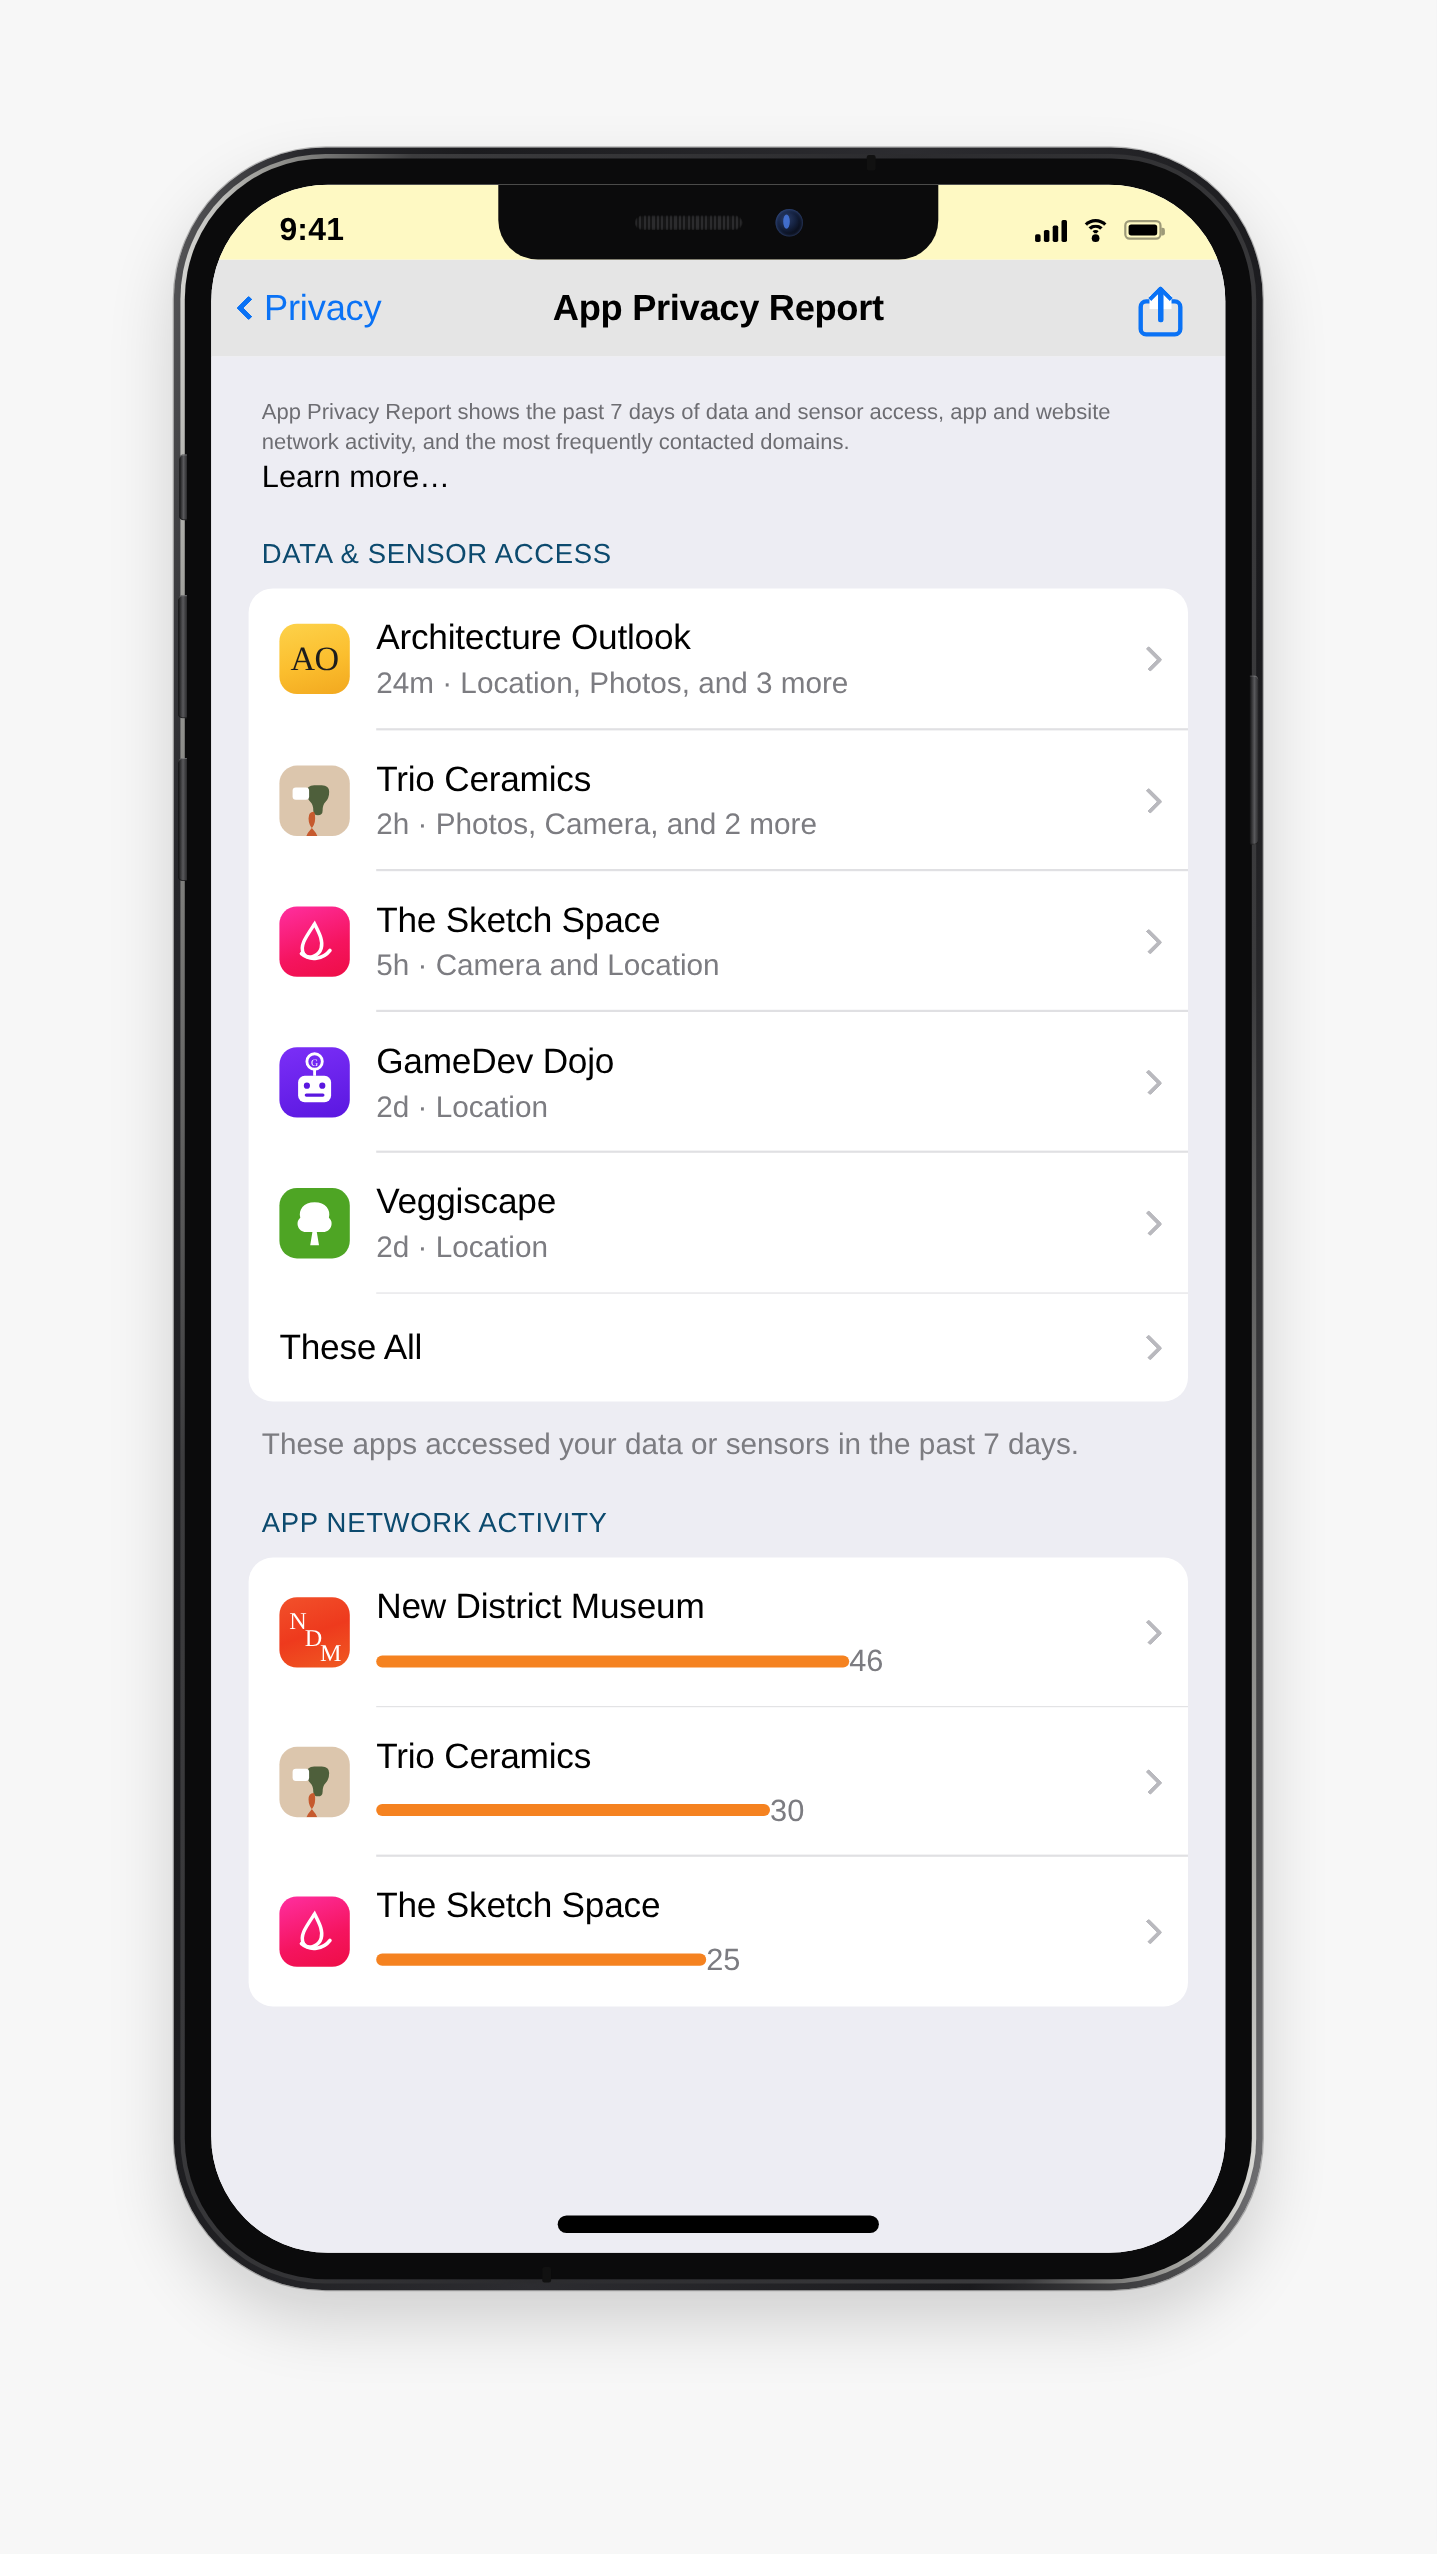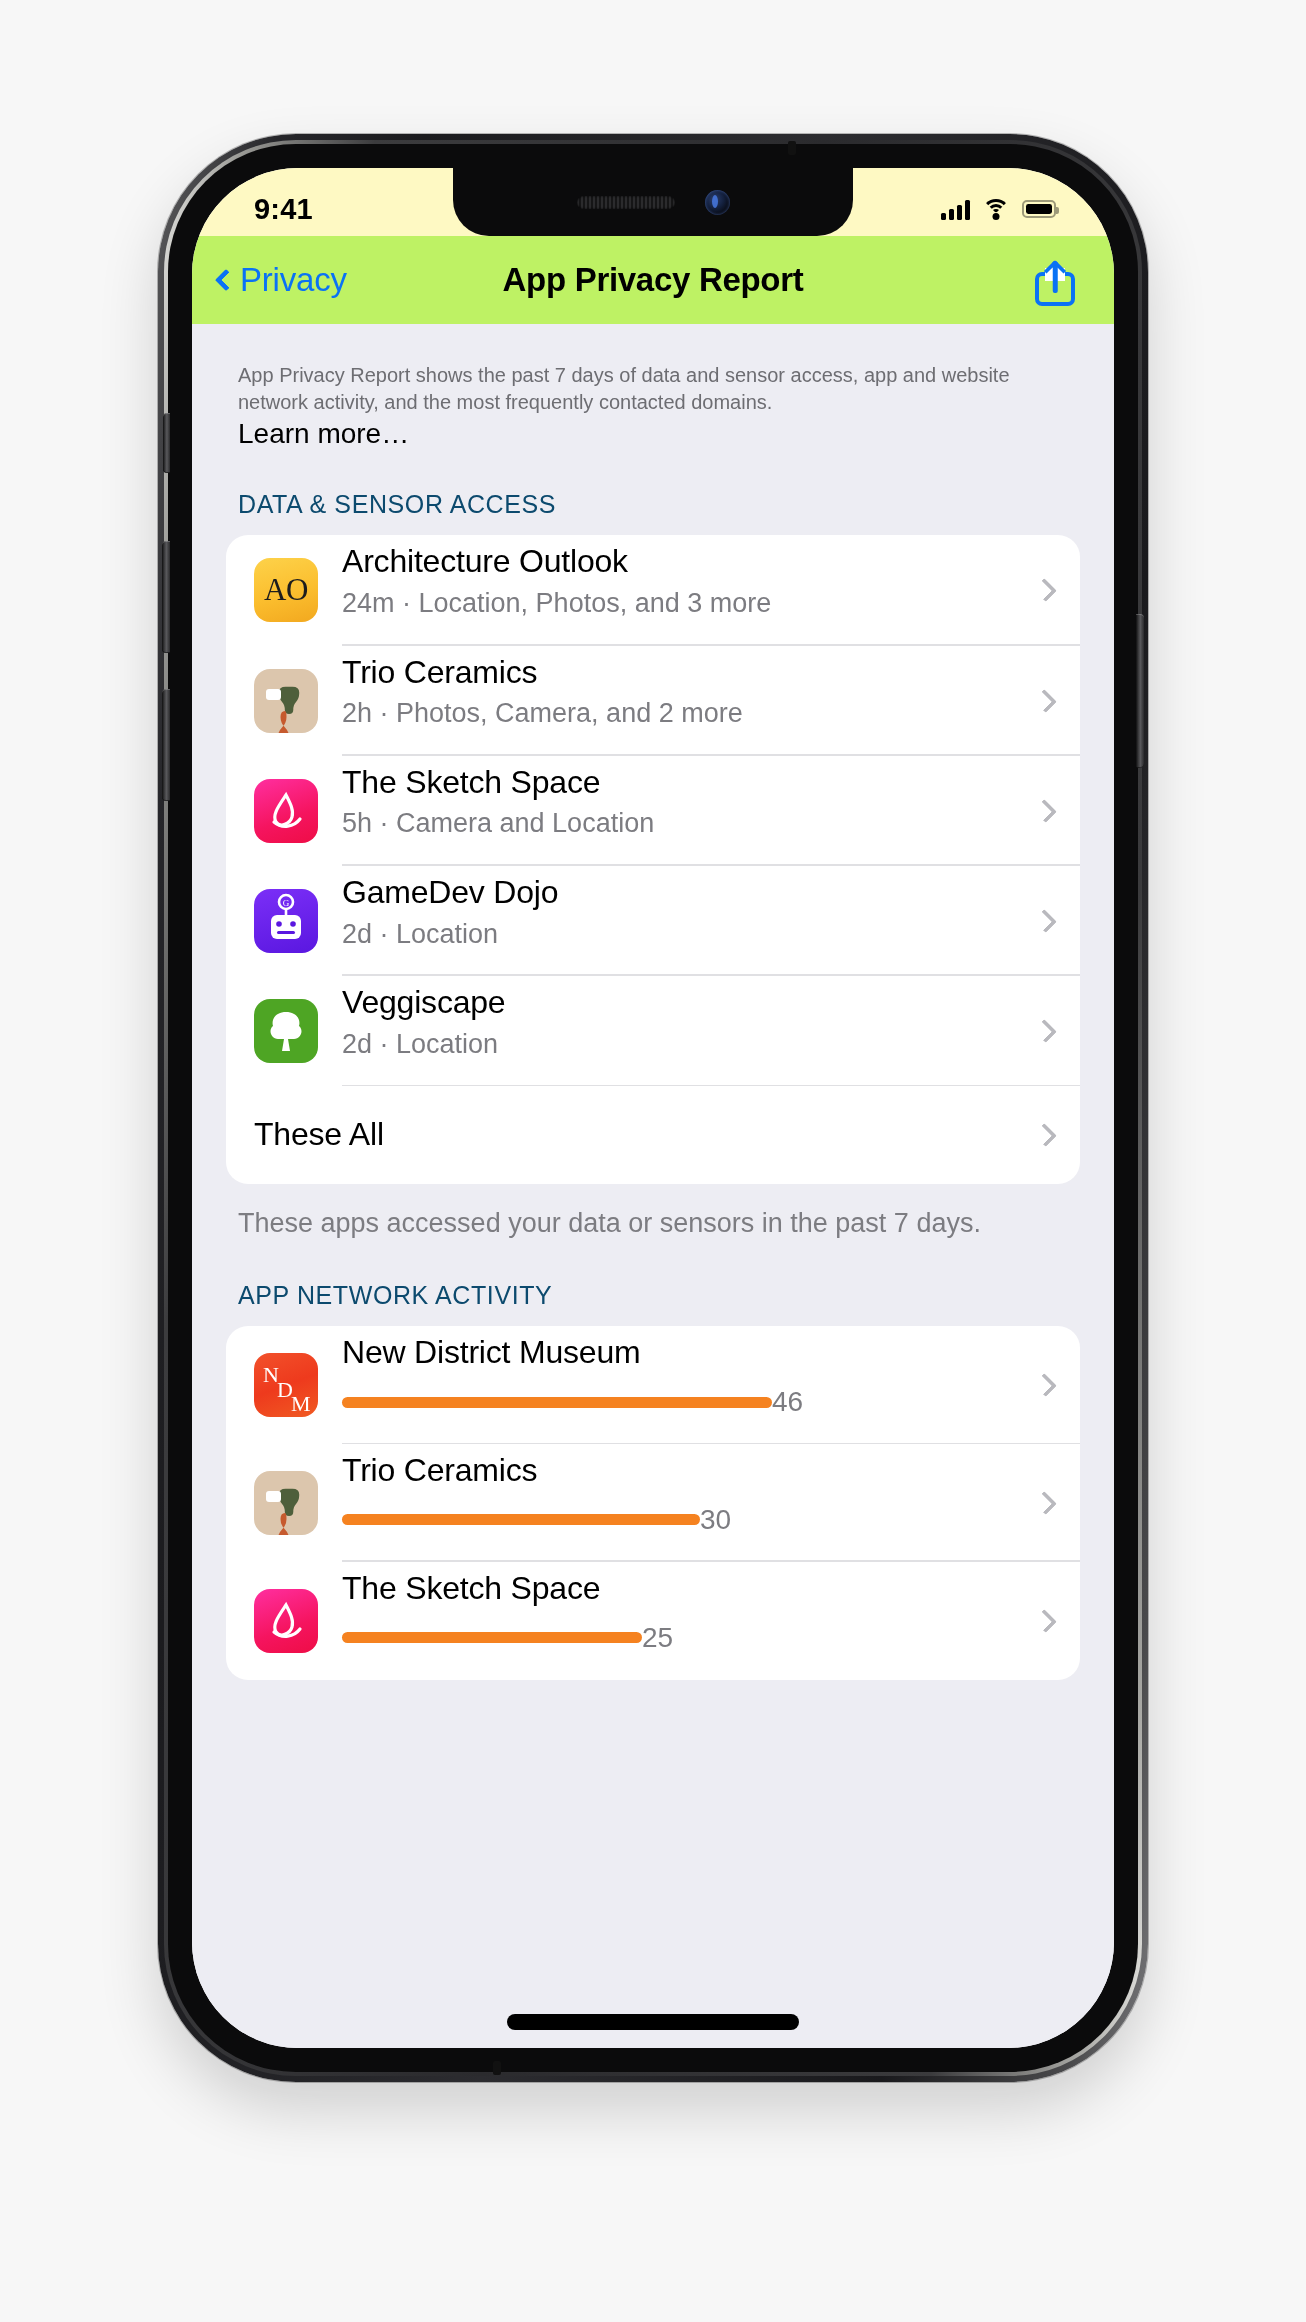--- a/index.html
+++ b/index.html
@@ -101,21 +101,21 @@
 
   .batt { position: relative; width: 34px; height: 18px; border: 2.2px solid rgba(0,0,0,.38);
      border-radius: 5px; padding: 1.6px; }
   .batt-fill { height: 100%; background:#000; border-radius: 2.4px; }
   .batt::after { content:""; position:absolute; right:-5px; top:5px; width:3px; height:7px;
      background: rgba(0,0,0,.38); border-radius: 0 2px 2px 0; }
 
   
   .navbar {
     position: absolute; top: 68px; left: 0; right: 0; height: 88px;
-    background: #bef264;
+    background: #e5e5e5;
     display: flex; align-items: center;
     padding: 0 36px 0 26px;
     z-index: 20;
   }
   .nav-back { display: flex; align-items: center; gap: 6px; color: #0a72f5; cursor: pointer; }
   .chev-left { width: 16px; height: 16px; border-left: 5px solid #0a72f5; border-bottom: 5px solid #0a72f5;
      transform: rotate(45deg); border-radius: 2px; }
   .nav-back-label { font-size: 33px; letter-spacing: -.2px; }
   .nav-title { position:absolute; left:0; right:0; text-align:center; font-size: 33px; font-weight: 700;
      color:#000; letter-spacing: -.3px; pointer-events: none; }
@@ -144,21 +144,21 @@
   }
 
   .card { background: #ffffff; border-radius: 22px; margin: 0 34px; overflow: hidden; }
 
   .row { display: flex; align-items: center; padding: 0 26px 0 28px; position: relative; cursor: pointer; }
   .row-sep { position:absolute; left: 116px; right: 0; bottom: 0; height: 1.5px; background: #e0e0e3; }
   .row:last-child .row-sep { display: none; }
 
   .app-icon { width: 64px; height: 64px; border-radius: 16px; flex: 0 0 64px; position: relative;
      overflow: hidden; display: flex; align-items: center; justify-content: center; }
-  .row-body { flex: 1; padding: 8px 0 26px 24px; min-width: 0; }
+  .row-body { flex: 1; padding: 26px 0 26px 24px; min-width: 0; }
   .row-title { font-size: 32px; color: #000; letter-spacing: -.2px; line-height: 1.18; }
   .row-sub { font-size: 27px; color: #7c7c81; margin-top: 6px; line-height: 1.2; }
 
   .chev-right { flex: 0 0 18px; width: 16px; height: 16px; margin-left: 10px;
      border-top: 4px solid #b9b9be; border-right: 4px solid #b9b9be; transform: rotate(45deg); border-radius: 2px; }
 
   .row-plain { padding: 30px 26px 30px 28px; }
   .row-plain .row-title { padding-left: 0; }
 
   .footnote { padding: 22px 46px 0 46px; font-size: 27px; line-height: 1.32; color: #7c7c81; }

